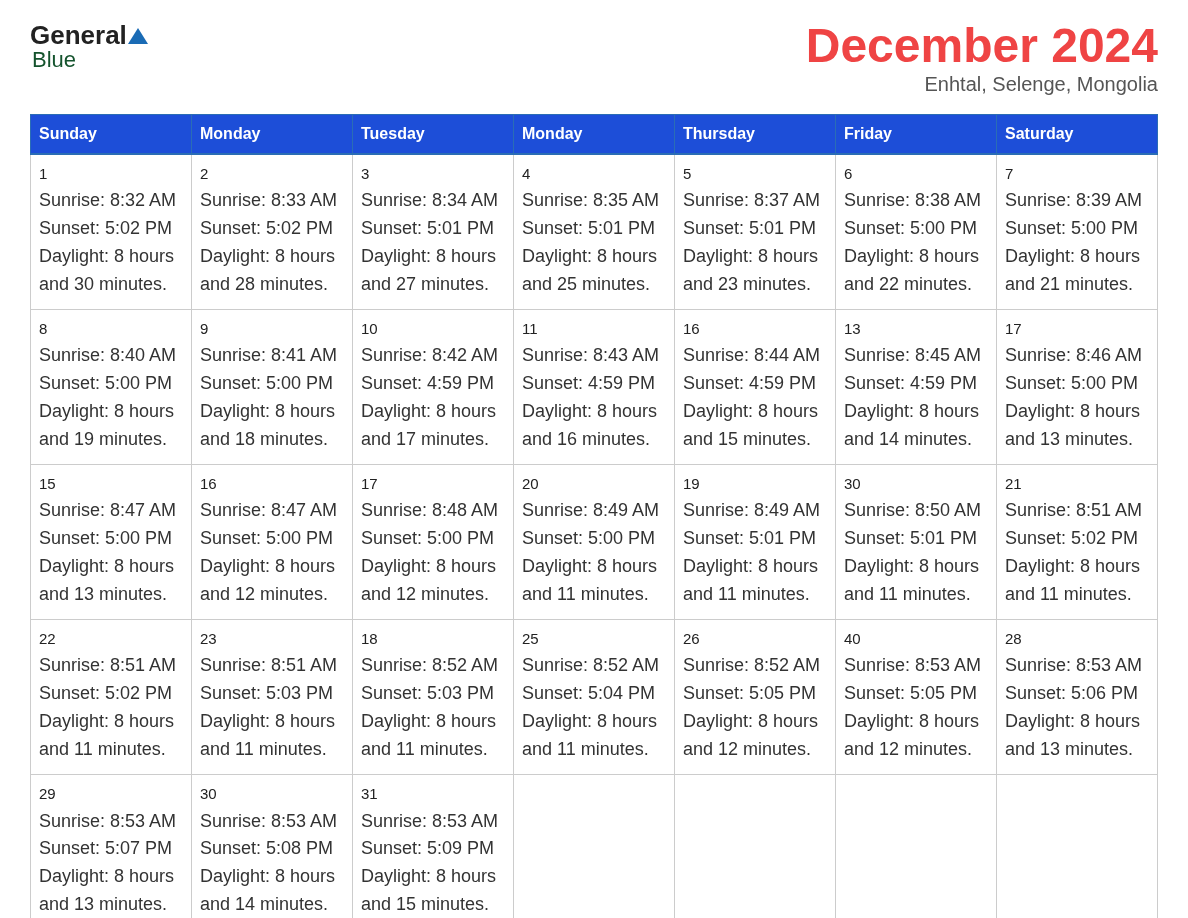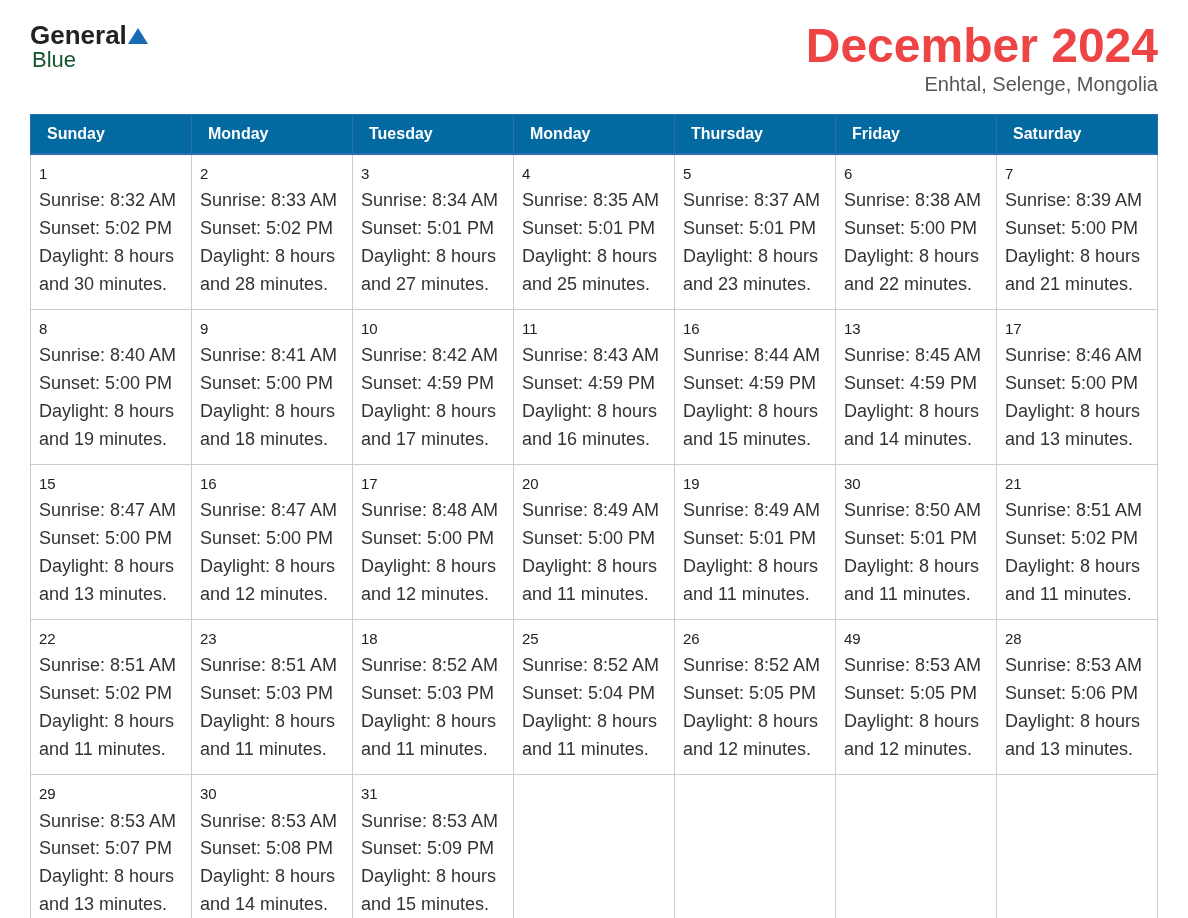--- a/index.html
+++ b/index.html
@@ -53,25 +53,25 @@
     .subtitle {
       font-size: 20px;
       color: #555;
     }
     table {
       width: 100%;
       border-collapse: collapse;
       table-layout: fixed;
     }
     thead tr th {
-      background-color: #0369a1;
+      background-color: #1d4ed8;
       color: #fff;
       font-size: 16px;
       font-weight: bold;
-      padding: 10px 16px;
+      padding: 10px 8px;
       text-align: left;
       border: 1px solid #2a6db5;
     }
     tbody tr td {
       vertical-align: top;
       padding: 8px 8px 10px 8px;
       border: 1px solid #ccc;
       font-size: 13.5px;
       line-height: 1.5;
       min-height: 90px;
@@ -159,21 +159,21 @@
         <td><span class="day-num">19</span><span class="day-info">Sunrise: 8:49 AM<br>Sunset: 5:01 PM<br>Daylight: 8 hours and 11 minutes.</span></td>
         <td><span class="day-num">30</span><span class="day-info">Sunrise: 8:50 AM<br>Sunset: 5:01 PM<br>Daylight: 8 hours and 11 minutes.</span></td>
         <td><span class="day-num">21</span><span class="day-info">Sunrise: 8:51 AM<br>Sunset: 5:02 PM<br>Daylight: 8 hours and 11 minutes.</span></td>
       </tr>
       <tr>
         <td><span class="day-num">22</span><span class="day-info">Sunrise: 8:51 AM<br>Sunset: 5:02 PM<br>Daylight: 8 hours and 11 minutes.</span></td>
         <td><span class="day-num">23</span><span class="day-info">Sunrise: 8:51 AM<br>Sunset: 5:03 PM<br>Daylight: 8 hours and 11 minutes.</span></td>
         <td><span class="day-num">18</span><span class="day-info">Sunrise: 8:52 AM<br>Sunset: 5:03 PM<br>Daylight: 8 hours and 11 minutes.</span></td>
         <td><span class="day-num">25</span><span class="day-info">Sunrise: 8:52 AM<br>Sunset: 5:04 PM<br>Daylight: 8 hours and 11 minutes.</span></td>
         <td><span class="day-num">26</span><span class="day-info">Sunrise: 8:52 AM<br>Sunset: 5:05 PM<br>Daylight: 8 hours and 12 minutes.</span></td>
-        <td><span class="day-num">49</span><span class="day-info">Sunrise: 8:53 AM<br>Sunset: 5:05 PM<br>Daylight: 8 hours and 12 minutes.</span></td>
+        <td><span class="day-num">40</span><span class="day-info">Sunrise: 8:53 AM<br>Sunset: 5:05 PM<br>Daylight: 8 hours and 12 minutes.</span></td>
         <td><span class="day-num">28</span><span class="day-info">Sunrise: 8:53 AM<br>Sunset: 5:06 PM<br>Daylight: 8 hours and 13 minutes.</span></td>
       </tr>
       <tr>
         <td><span class="day-num">29</span><span class="day-info">Sunrise: 8:53 AM<br>Sunset: 5:07 PM<br>Daylight: 8 hours and 13 minutes.</span></td>
         <td><span class="day-num">30</span><span class="day-info">Sunrise: 8:53 AM<br>Sunset: 5:08 PM<br>Daylight: 8 hours and 14 minutes.</span></td>
         <td><span class="day-num">31</span><span class="day-info">Sunrise: 8:53 AM<br>Sunset: 5:09 PM<br>Daylight: 8 hours and 15 minutes.</span></td>
         <td class="empty-cell"></td>
         <td class="empty-cell"></td>
         <td class="empty-cell"></td>
         <td class="empty-cell"></td>

